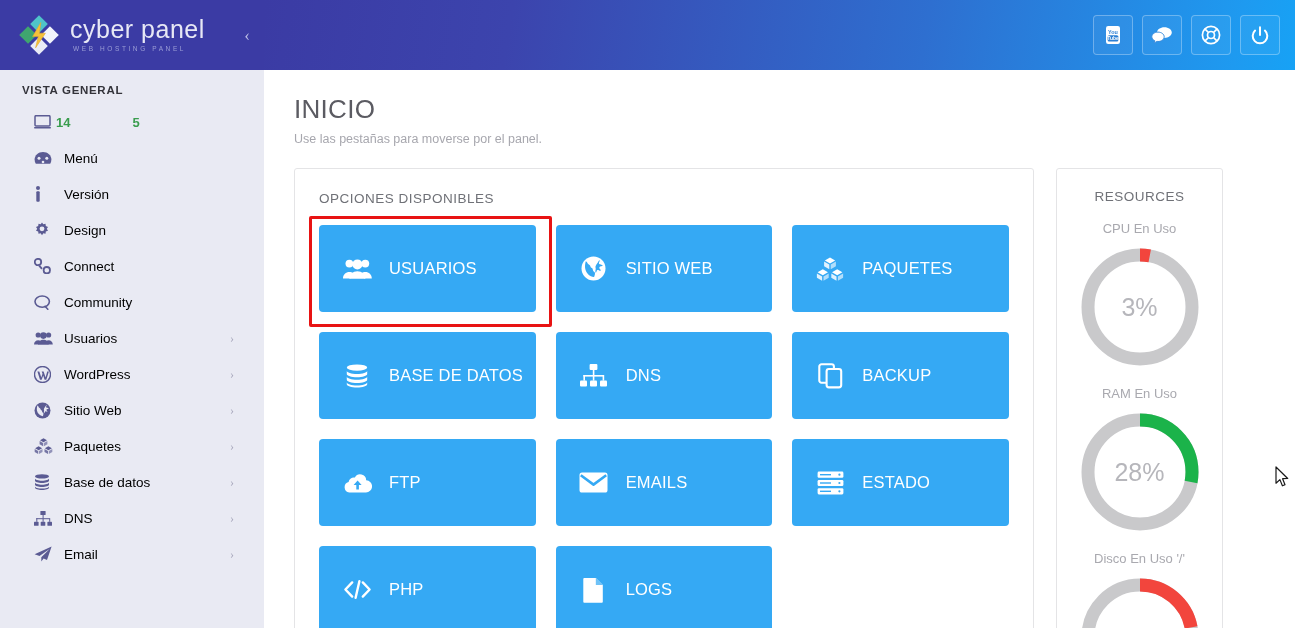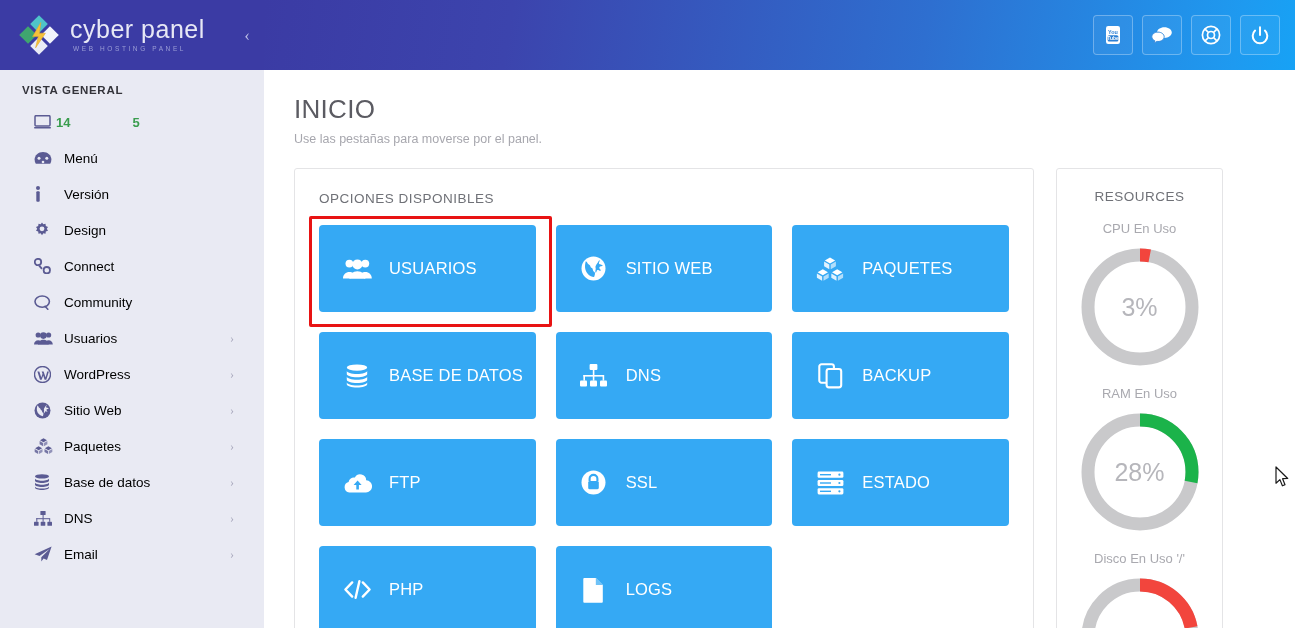--- a/index.html
+++ b/index.html
@@ -496,31 +496,30 @@
           <div class="tile">
             <span class="tile-ico">
               <svg width="29" height="21" viewBox="0 0 29 21" fill="currentColor">
                 <path d="M23.2 8.2a6 6 0 0 0-11.3-2.6A5.2 5.2 0 0 0 5.6 10a5.3 5.3 0 0 0 .7 10.4h16.4a6.1 6.1 0 0 0 .5-12.2z"></path>
                 <path d="M14.6 8.4 L18.6 13 L15.9 13 L15.9 17.4 L13.3 17.4 L13.3 13 L10.6 13z" fill="#35a9f4"></path>
               </svg>
             </span>
             <span class="tile-label">FTP</span>
           </div>
 
-
-          <div class="tile">
-            <span class="tile-ico">
-              <svg width="25" height="25" viewBox="0 0 25 25" fill="currentColor">
-                <circle cx="12.5" cy="12.5" r="12"></circle>
-                <path d="M8.6 11.3 V8.8a3.9 3.9 0 0 1 7.8 0 V11.3" fill="none" stroke="#35a9f4" stroke-width="2.1"></path>
-                <rect x="7.2" y="11" width="10.6" height="8.3" rx="1.6" fill="#35a9f4"></rect>
-              </svg>
-            </span>
-            <span class="tile-label">SSL</span>
-          </div>
+          <div class="tile">
+            <span class="tile-ico">
+              <svg width="29" height="21" viewBox="0 0 29 21" fill="currentColor">
+                <rect x="0.5" y="0.5" width="28" height="20" rx="2.6"></rect>
+                <path d="M1.8 3.2 L14.5 12.6 L27.2 3.2" fill="none" stroke="#35a9f4" stroke-width="2.6" stroke-linejoin="round"></path>
+              </svg>
+            </span>
+            <span class="tile-label">EMAILS</span>
+          </div>
+
 
           <div class="tile">
             <span class="tile-ico">
               <svg width="27" height="24" viewBox="0 0 27 24" fill="currentColor">
                 <rect x="0.6" y="0.6" width="25.8" height="6.2" rx="1.3"></rect>
                 <rect x="0.6" y="8.9" width="25.8" height="6.2" rx="1.3"></rect>
                 <rect x="0.6" y="17.2" width="25.8" height="6.2" rx="1.3"></rect>
                 <circle cx="22.4" cy="3.7" r="1.1" fill="#35a9f4"></circle>
                 <circle cx="22.4" cy="12" r="1.1" fill="#35a9f4"></circle>
                 <circle cx="22.4" cy="20.3" r="1.1" fill="#35a9f4"></circle>

